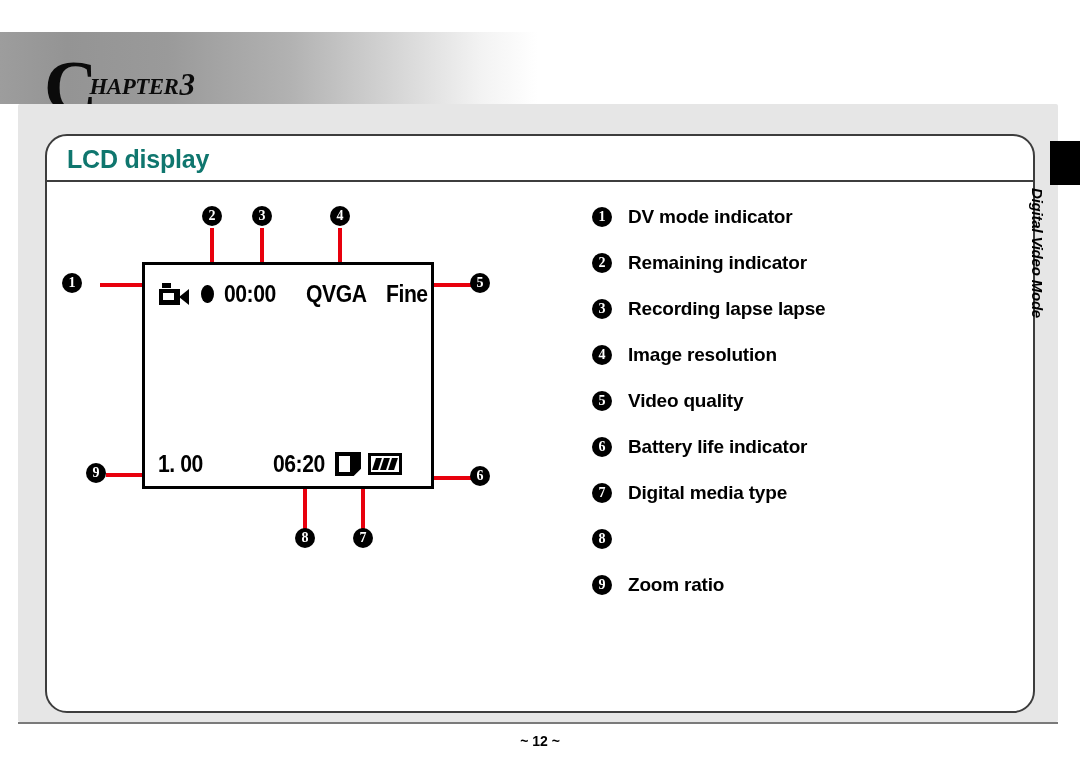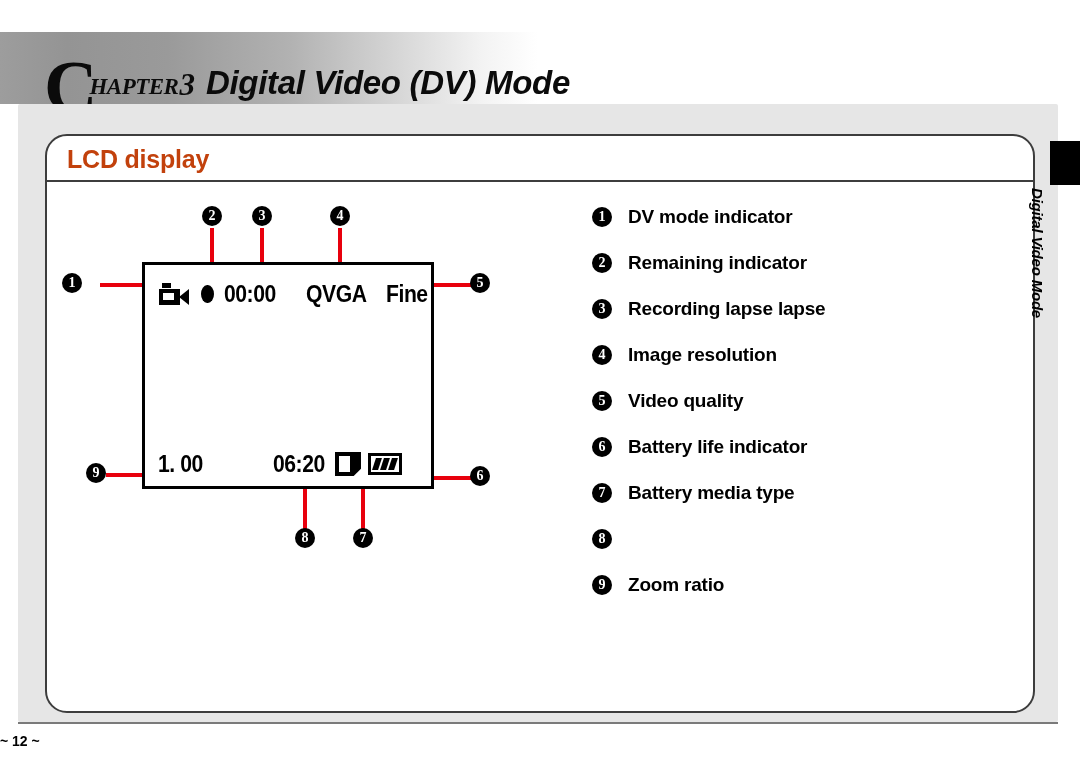--- a/index.html
+++ b/index.html
@@ -115,21 +115,21 @@
     height: 46px;
     border-bottom: 2px solid #3d3d3d;
     box-sizing: border-box;
   }
   #section-title {
     position: absolute;
     left: 20px;
     top: 9px;
     font-size: 25px;
     font-weight: 700;
-    color: #c2410c;
+    color: #0f766e;
     letter-spacing: -0.2px;
   }
 
   
   #lcd-box {
     position: absolute;
     left: 142px;
     top: 262px;
     width: 292px;
     height: 227px;
@@ -325,35 +325,34 @@
     top: 722px;
     width: 1040px;
     height: 2px;
     background: #7a7a7a;
   }
   #footer-page {
     position: absolute;
     left: 0;
     top: 733px;
     width: 1080px;
-    text-align: left;
+    text-align: center;
     font-size: 14px;
     font-weight: 700;
     color: #000;
   }
 </style>
 </head>
 <body>
 
 <div id="chapter-header">
   <div id="chapter-title-row">
     <span class="dropcap">C</span>
     <span class="chaptersmall">HAPTER</span>
     <span class="chapnum">3</span>
-    <span class="chaptertitle">Digital Video (DV) Mode</span>
   </div>
 </div>
 
 <div id="page-panel"></div>
 
 <div id="content-card">
   <div id="section-header">
     <div id="section-title">LCD display</div>
   </div>
 </div>
@@ -437,21 +436,21 @@
   <div class="legend-item">
     <div class="bullet">5</div>
     <span class="legend-label">Video quality</span>
   </div>
   <div class="legend-item">
     <div class="bullet">6</div>
     <span class="legend-label">Battery life indicator</span>
   </div>
   <div class="legend-item">
     <div class="bullet">7</div>
-    <span class="legend-label">Battery media type</span>
+    <span class="legend-label">Digital media type</span>
   </div>
   <div class="legend-item">
     <div class="bullet">8</div>
   </div>
   <div class="legend-item">
     <div class="bullet">9</div>
     <span class="legend-label">Zoom ratio</span>
   </div>
 </div>
 

